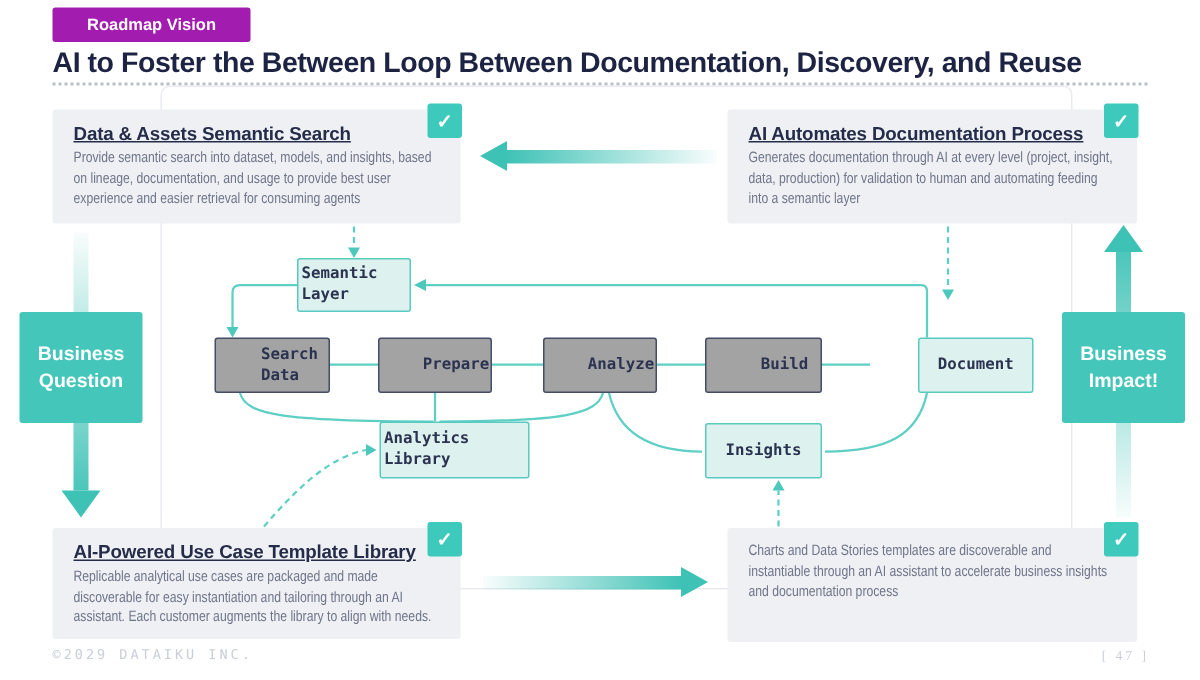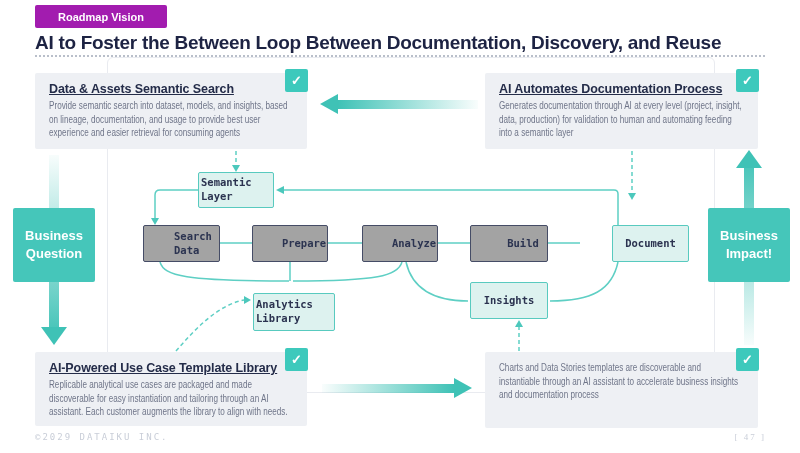--- a/index.html
+++ b/index.html
@@ -74,21 +74,21 @@
         font-family:"DejaVu Sans Mono",monospace;font-size:10.5px;font-weight:700;color:#2b3350;
         line-height:1.3;border-radius:2px;box-sizing:border-box;z-index:3;padding:2px;}
   .node--white{background:#a3a3a3;border:1.5px solid #454c66;padding-left:30px;}
   .node--teal{background:#ddf2ef;border:1.5px solid #58cabf;}
   .n-semantic{left:198px;top:172px;width:76px;height:36px;}
   .n-search{left:143px;top:225px;width:77px;height:37px;}
   .n-prepare{left:252px;top:225px;width:76px;height:37px;}
   .n-analyze{left:362px;top:225px;width:76px;height:37px;}
   .n-build{left:470px;top:225px;width:78px;height:37px;}
   .n-document{left:580px;top:225px;width:77px;height:37px;margin-left:32px;}
-  .n-library{left:253px;top:281px;width:82px;height:38px;margin-top:12px;}
+  .n-library{left:253px;top:281px;width:100px;height:38px;}
   .n-insights{left:470px;top:282px;width:78px;height:37px;}
 
   
   .footer-left{position:absolute;left:35px;top:432px;font-family:"DejaVu Sans Mono",monospace;
                font-size:9px;letter-spacing:2px;color:#c9ced8;z-index:5;}
   .footer-right{position:absolute;right:34px;top:432px;font-family:Liberation Serif, serif;
                font-size:9px;letter-spacing:2px;color:#c9ced8;z-index:5;}
 </style>
 </head>
 <body>

